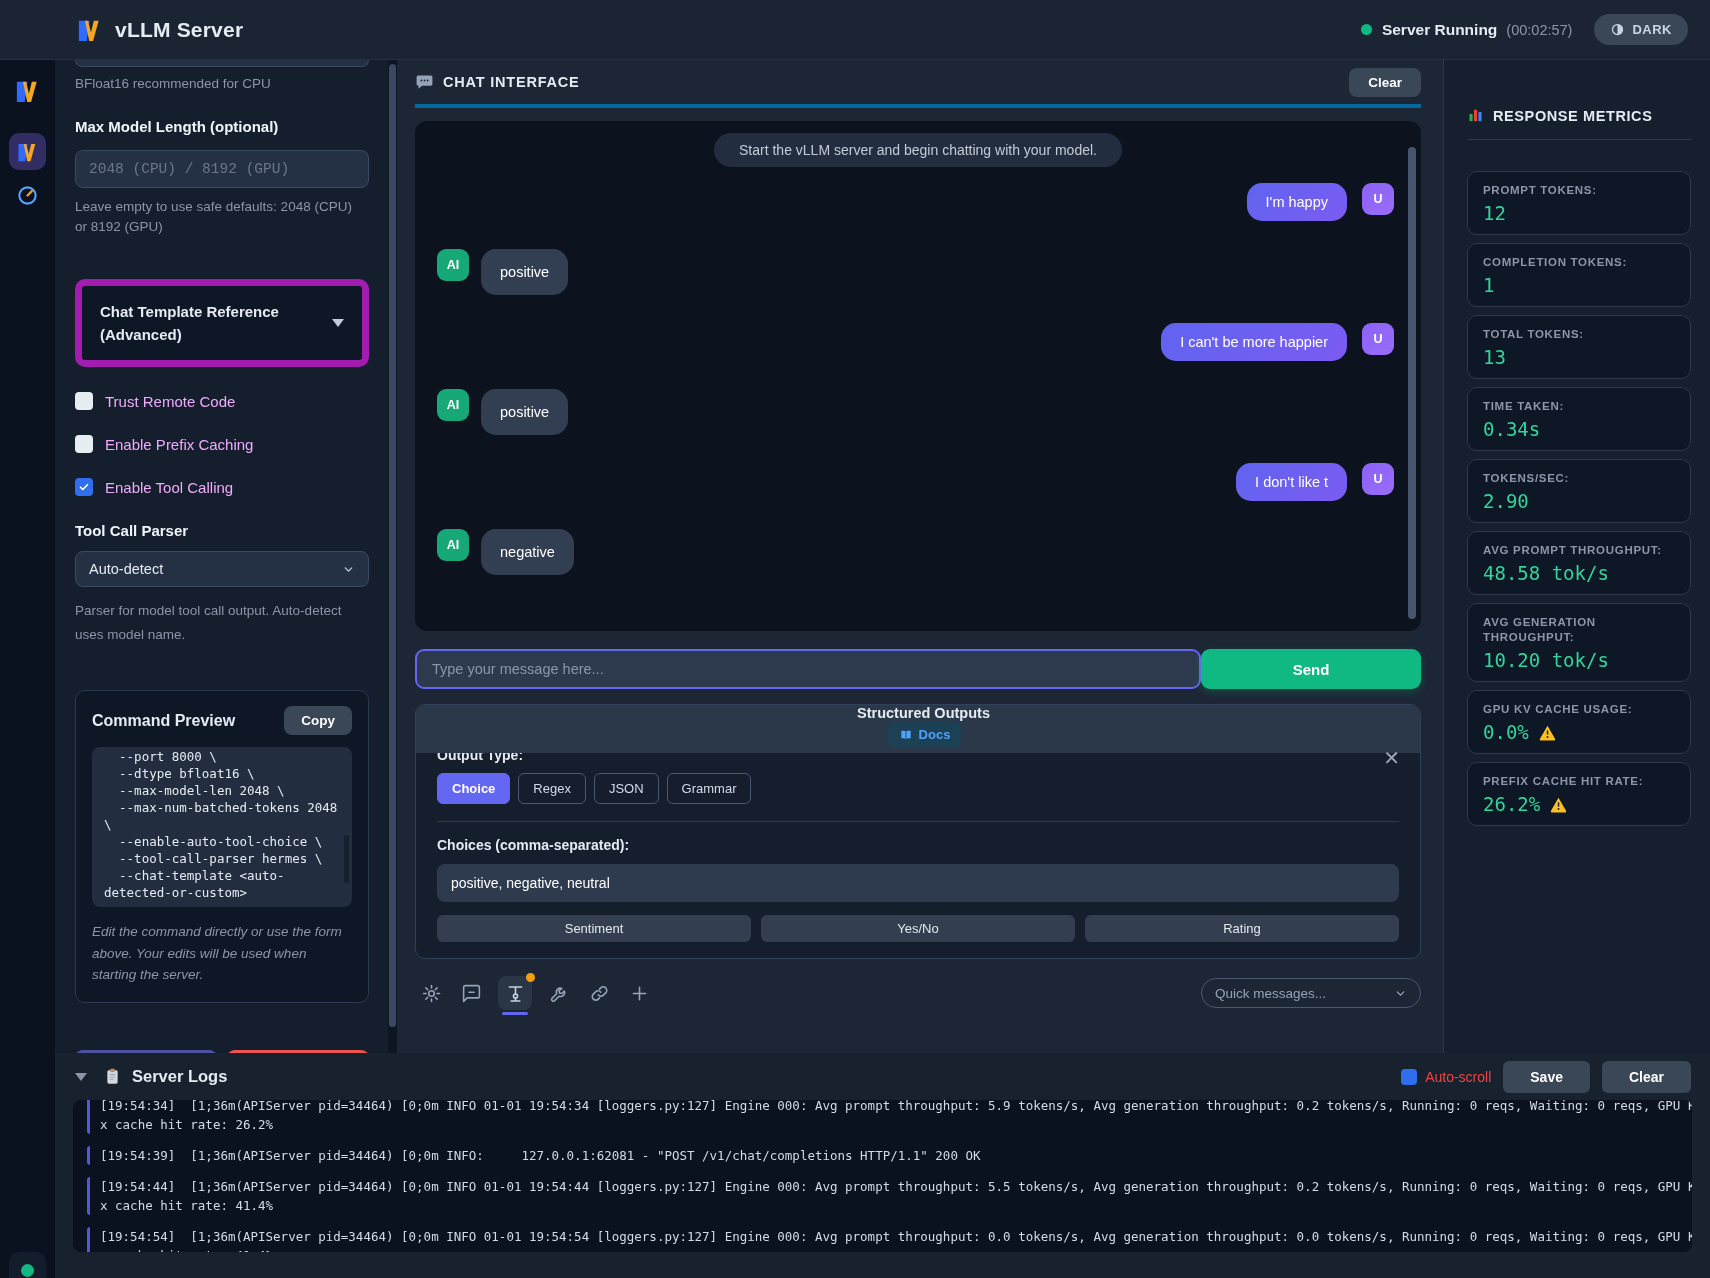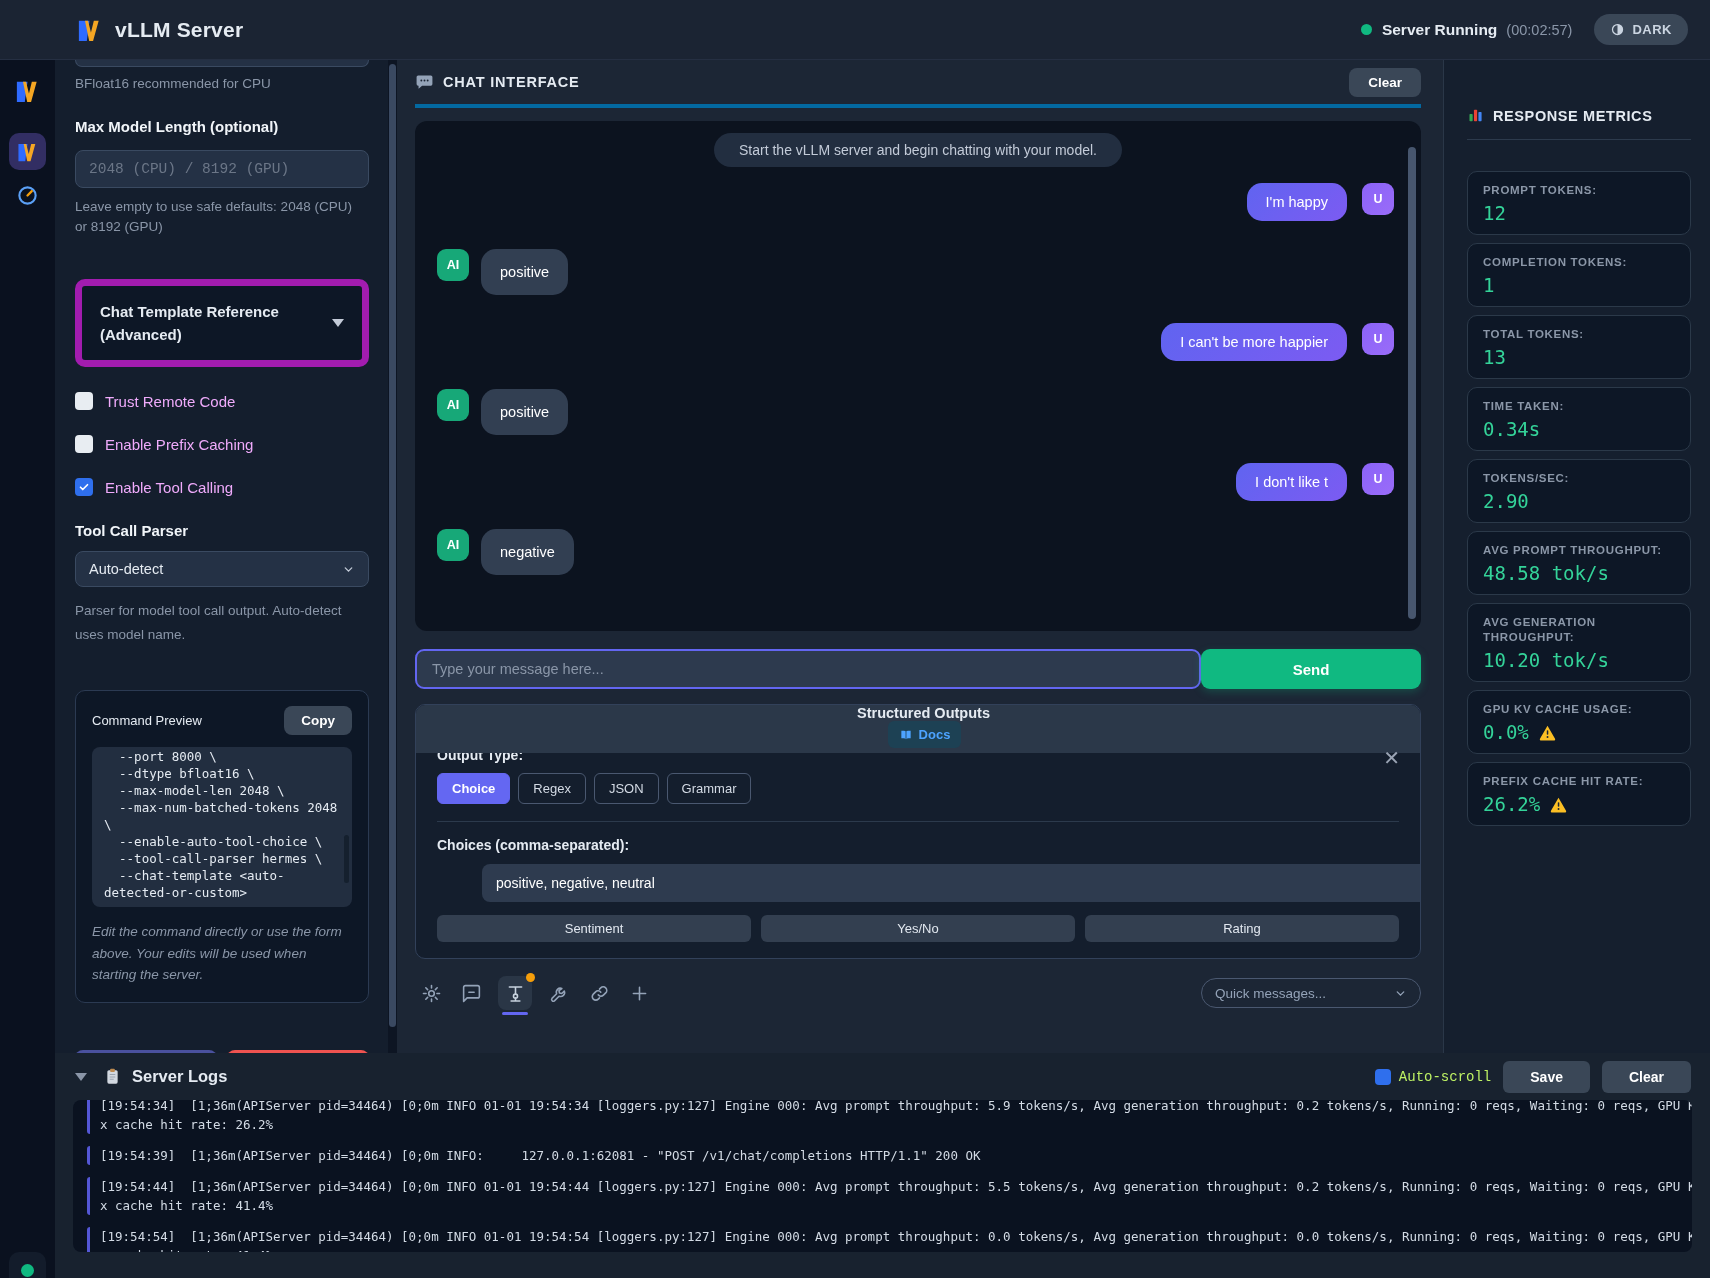--- a/index.html
+++ b/index.html
@@ -48,21 +48,21 @@
   .check-row { display:flex; align-items:center; height:20px; margin-top:23px; cursor:pointer; }
   .check-row:first-of-type { margin-top:24px; }
   .checkbox { width:18px; height:18px; border-radius:4px; background:#e8edf2; flex:0 0 auto; }
   .checkbox.checked { background:#2f6fed; display:flex; align-items:center; justify-content:center; }
   .check-row .lbl { font-size:15px; margin-left:12px; color:#f0abfc; }
   .select-box { margin-top:12px; height:36px; background:#243145; border:1px solid #3a4a61; border-radius:8px;
     display:flex; align-items:center; padding:0 13px; font-size:14.5px; cursor:pointer; }
   .select-box .chev { margin-left:auto; }
   .cmd-card { margin-top:43px; background:#0d1726; border:1px solid #2b3a52; border-radius:10px; padding:15px 16px 16px; }
   .cmd-head { display:flex; align-items:center; }
-  .cmd-head .ttl { font-size:13px; font-weight:normal; }
+  .cmd-head .ttl { font-size:16px; font-weight:bold; }
   .copy-btn { margin-left:auto; background:#3a4757; color:#fff; font-weight:bold; font-size:13.5px;
     border:none; border-radius:8px; padding:7px 17px; cursor:pointer; }
   .code-box { position:relative; margin-top:12px; background:#222e40; border-radius:8px; height:160px;
     overflow:hidden; padding:8px 12px; }
   .code-box pre { font-family:"DejaVu Sans Mono", monospace; font-size:12.5px; line-height:17px;
     color:#e5ebf2; margin-top:-7px; white-space:pre-wrap; word-break:break-all; }
   .code-scroll { position:absolute; right:3px; top:88px; width:5px; height:48px; background:#15202e; border-radius:3px; }
   .cmd-note { margin-top:14px; font-style:italic; color:#8a96a8; font-size:13.5px; line-height:21.5px; }
   .srv-btn-row { display:flex; gap:10px; margin-top:47px; }
   .srv-btn { flex:1; height:44px; border:none; border-radius:8px; font-size:15px; font-weight:bold; cursor:pointer; }
@@ -112,21 +112,21 @@
   .so-close { margin-left:auto; background:none; border:none; color:#9aa4b4; font-size:20px; line-height:1; cursor:pointer; }
   .so-body { padding:0 21px 16px; overflow:hidden; position:relative; z-index:1; }
   .so-type-label { font-size:14px; font-weight:bold; margin-top:-6px; }
   .type-row { display:flex; gap:8px; margin-top:10px; }
   .type-btn { background:transparent; border:1px solid #4a5870; color:#d4dbe5; border-radius:6px;
     font-size:13px; padding:7px 14px; cursor:pointer; }
   .type-btn.active { background:#6467f2; border-color:#6467f2; color:#fff; font-weight:bold; }
   .so-div { height:1px; background:#2c3a4c; margin:17px 0 15px; }
   .choices-label { font-size:14px; font-weight:bold; }
   .choices-input { width:100%; height:38px; margin-top:11px; background:#2e3b4f; border:none; border-radius:8px;
-    color:#fff; font-size:14px; padding:0 14px; outline:none;margin-left:45px; }
+    color:#fff; font-size:14px; padding:0 14px; outline:none; }
   .preset-row { display:flex; gap:10px; margin-top:13px; }
   .preset-btn { flex:1; height:27px; background:#333f50; border:none; border-radius:6px; color:#e2e8f0;
     font-size:13px; cursor:pointer; }
 
   
   .tool-row { display:flex; align-items:center; margin:17px 22px 0 21px; }
   .tool-btn { width:26px; height:26px; margin-right:14px; background:none; border:none; color:#94a3b8;
     cursor:pointer; display:flex; align-items:center; justify-content:center; }
   .tool-btn svg { width:21px; height:21px; }
   .tool-btn.active { position:relative; width:34px; height:34px; background:#2a3646; border-radius:8px; }
@@ -154,21 +154,21 @@
   
   #logs { position:absolute; left:55px; right:0; top:1053px; bottom:0; background:#18222f; z-index:10; }
   .logs-head { height:47px; display:flex; align-items:center; padding:0 19px 0 20px; }
   .logs-head .tri { width:0; height:0; border-left:6px solid transparent; border-right:6px solid transparent;
     border-top:8px solid #8a96a8; cursor:pointer; }
   .logs-head svg { margin-left:16px; }
   .logs-head .ttl { font-size:16.5px; font-weight:bold; margin-left:10px; }
   .logs-right { margin-left:auto; display:flex; align-items:center; gap:12px; }
   .autoscroll { display:flex; align-items:center; gap:8px; cursor:pointer; }
   .autoscroll .checkbox { width:16px; height:16px; }
-  .autoscroll .lbl { color:#bef264; font-size:14px;font-family:Liberation Mono, monospace; }
+  .autoscroll .lbl { color:#ef4444; font-size:14px; }
   .log-btn { background:#3a4757; border:none; border-radius:6px; color:#fff; font-weight:bold;
     font-size:14px; padding:8px 27px; cursor:pointer; }
   .logs-body { margin:0 18px; height:152px; background:#0a1220; border-radius:8px; overflow:hidden;
     padding:4px 14px 0; }
   .log-entry { border-left:3px solid #5457d6; border-radius:3px; padding-left:10px; margin-bottom:12px; }
   .log-entry.clipped { margin-top:-8px; }
   .log-line { font-family:"DejaVu Sans Mono", monospace; font-size:12.5px; line-height:19px; color:#d3dbe5;
     white-space:pre; }
 </style>
 </head>

